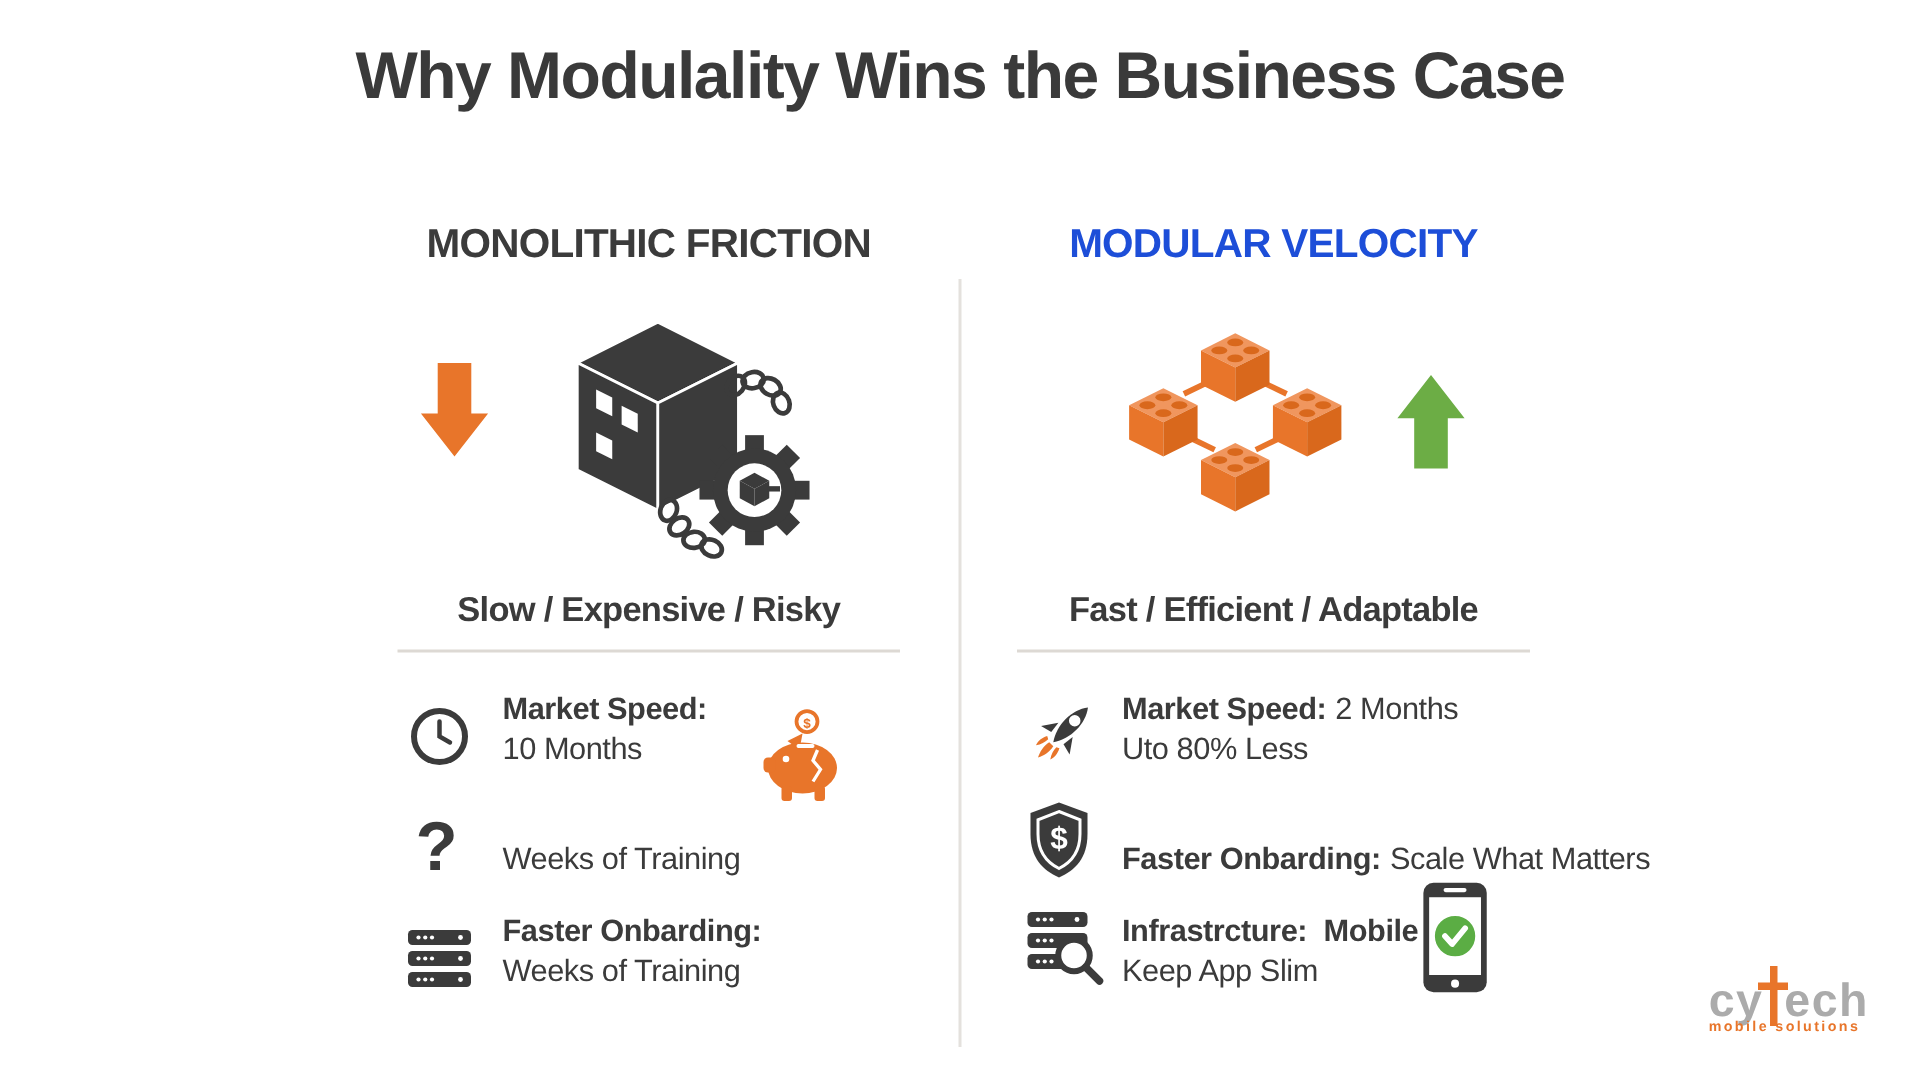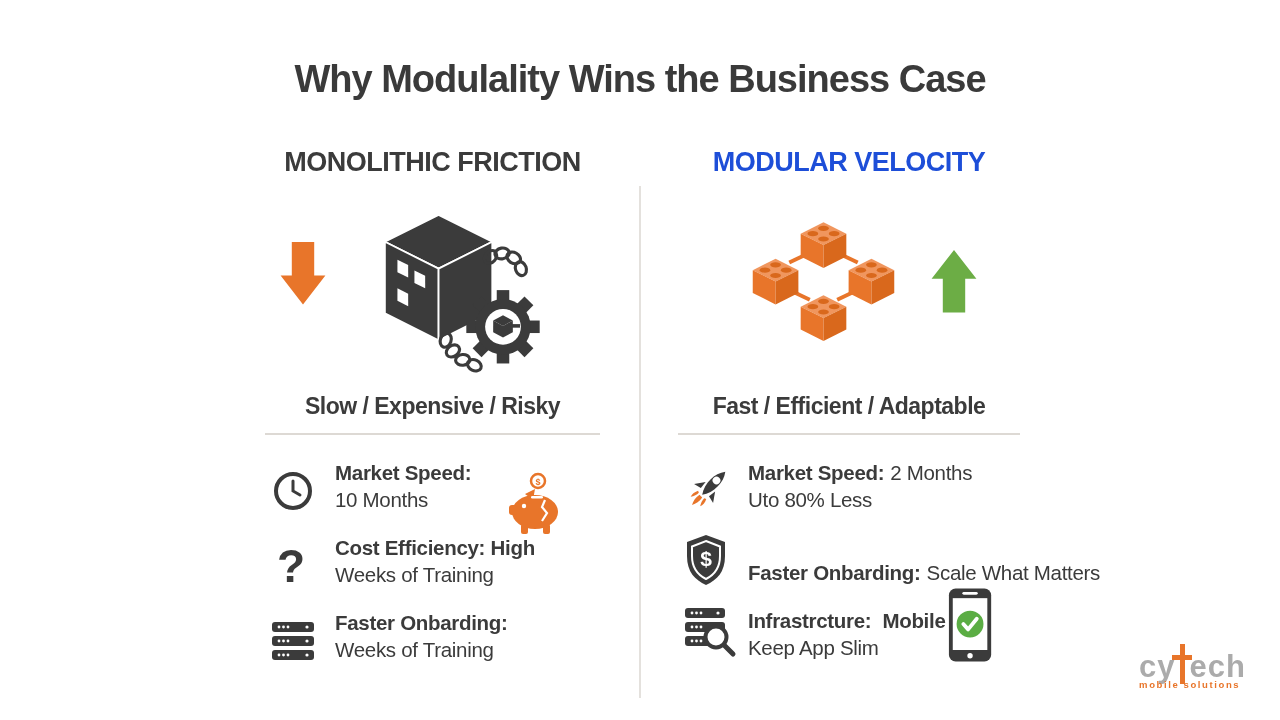--- a/index.html
+++ b/index.html
@@ -1,21 +1,21 @@
 <!DOCTYPE html>
 <html><head>
 <meta charset="utf-8">
 <style>
   * { margin:0; padding:0; box-sizing:border-box; }
   html,body { width:1280px; height:720px; background:#fff; overflow:hidden;
               font-family:"Liberation Sans", sans-serif; color:#3b3b3b; }
   .slide { position:relative; width:1280px; height:720px; background:#ffffff; }
 
-  .title { position:absolute; top:58px; left:0; width:100%; text-align:center;
-           font-size:38px; font-weight:700; letter-spacing:-1px; color:#3a3a3a; }
+  .title { position:absolute; top:26px; left:0; width:100%; text-align:center;
+           font-size:44px; font-weight:700; letter-spacing:-1px; color:#3a3a3a; }
 
   .vdivider { position:absolute; left:639px; top:186px; width:2px; height:512px; background:#e4e1dd; }
 
   .col { position:absolute; top:144px; }
   .col-left  { left:265px; width:335px; }
   .col-right { left:678px; width:342px; }
 
   .col-header { text-align:center; font-size:27px; font-weight:700; letter-spacing:-0.5px; line-height:36px; }
   .col-header.orange { color:#1d4ed8; }
 
@@ -125,21 +125,20 @@
         <span class="item-text">
           <strong class="item-title">Market Speed:</strong>
           <span class="item-sub">10 Months</span>
         </span>
       </li>
       <li class="item">
         <span class="item-icon">
           <span class="q-glyph">?</span>
         </span>
         <span class="item-text">
-          <strong class="item-title">Cost Efficiency: High</strong>
           <span class="item-sub">Weeks of Training</span>
         </span>
       </li>
       <li class="item">
         <span class="item-icon">
           <svg width="46" height="42" viewBox="0 0 46 42">
             <g fill="#3b3b3b">
               <rect x="1" y="1" width="42" height="10" rx="3"></rect>
               <rect x="1" y="15" width="42" height="10" rx="3"></rect>
               <rect x="1" y="29" width="42" height="10" rx="3"></rect>

